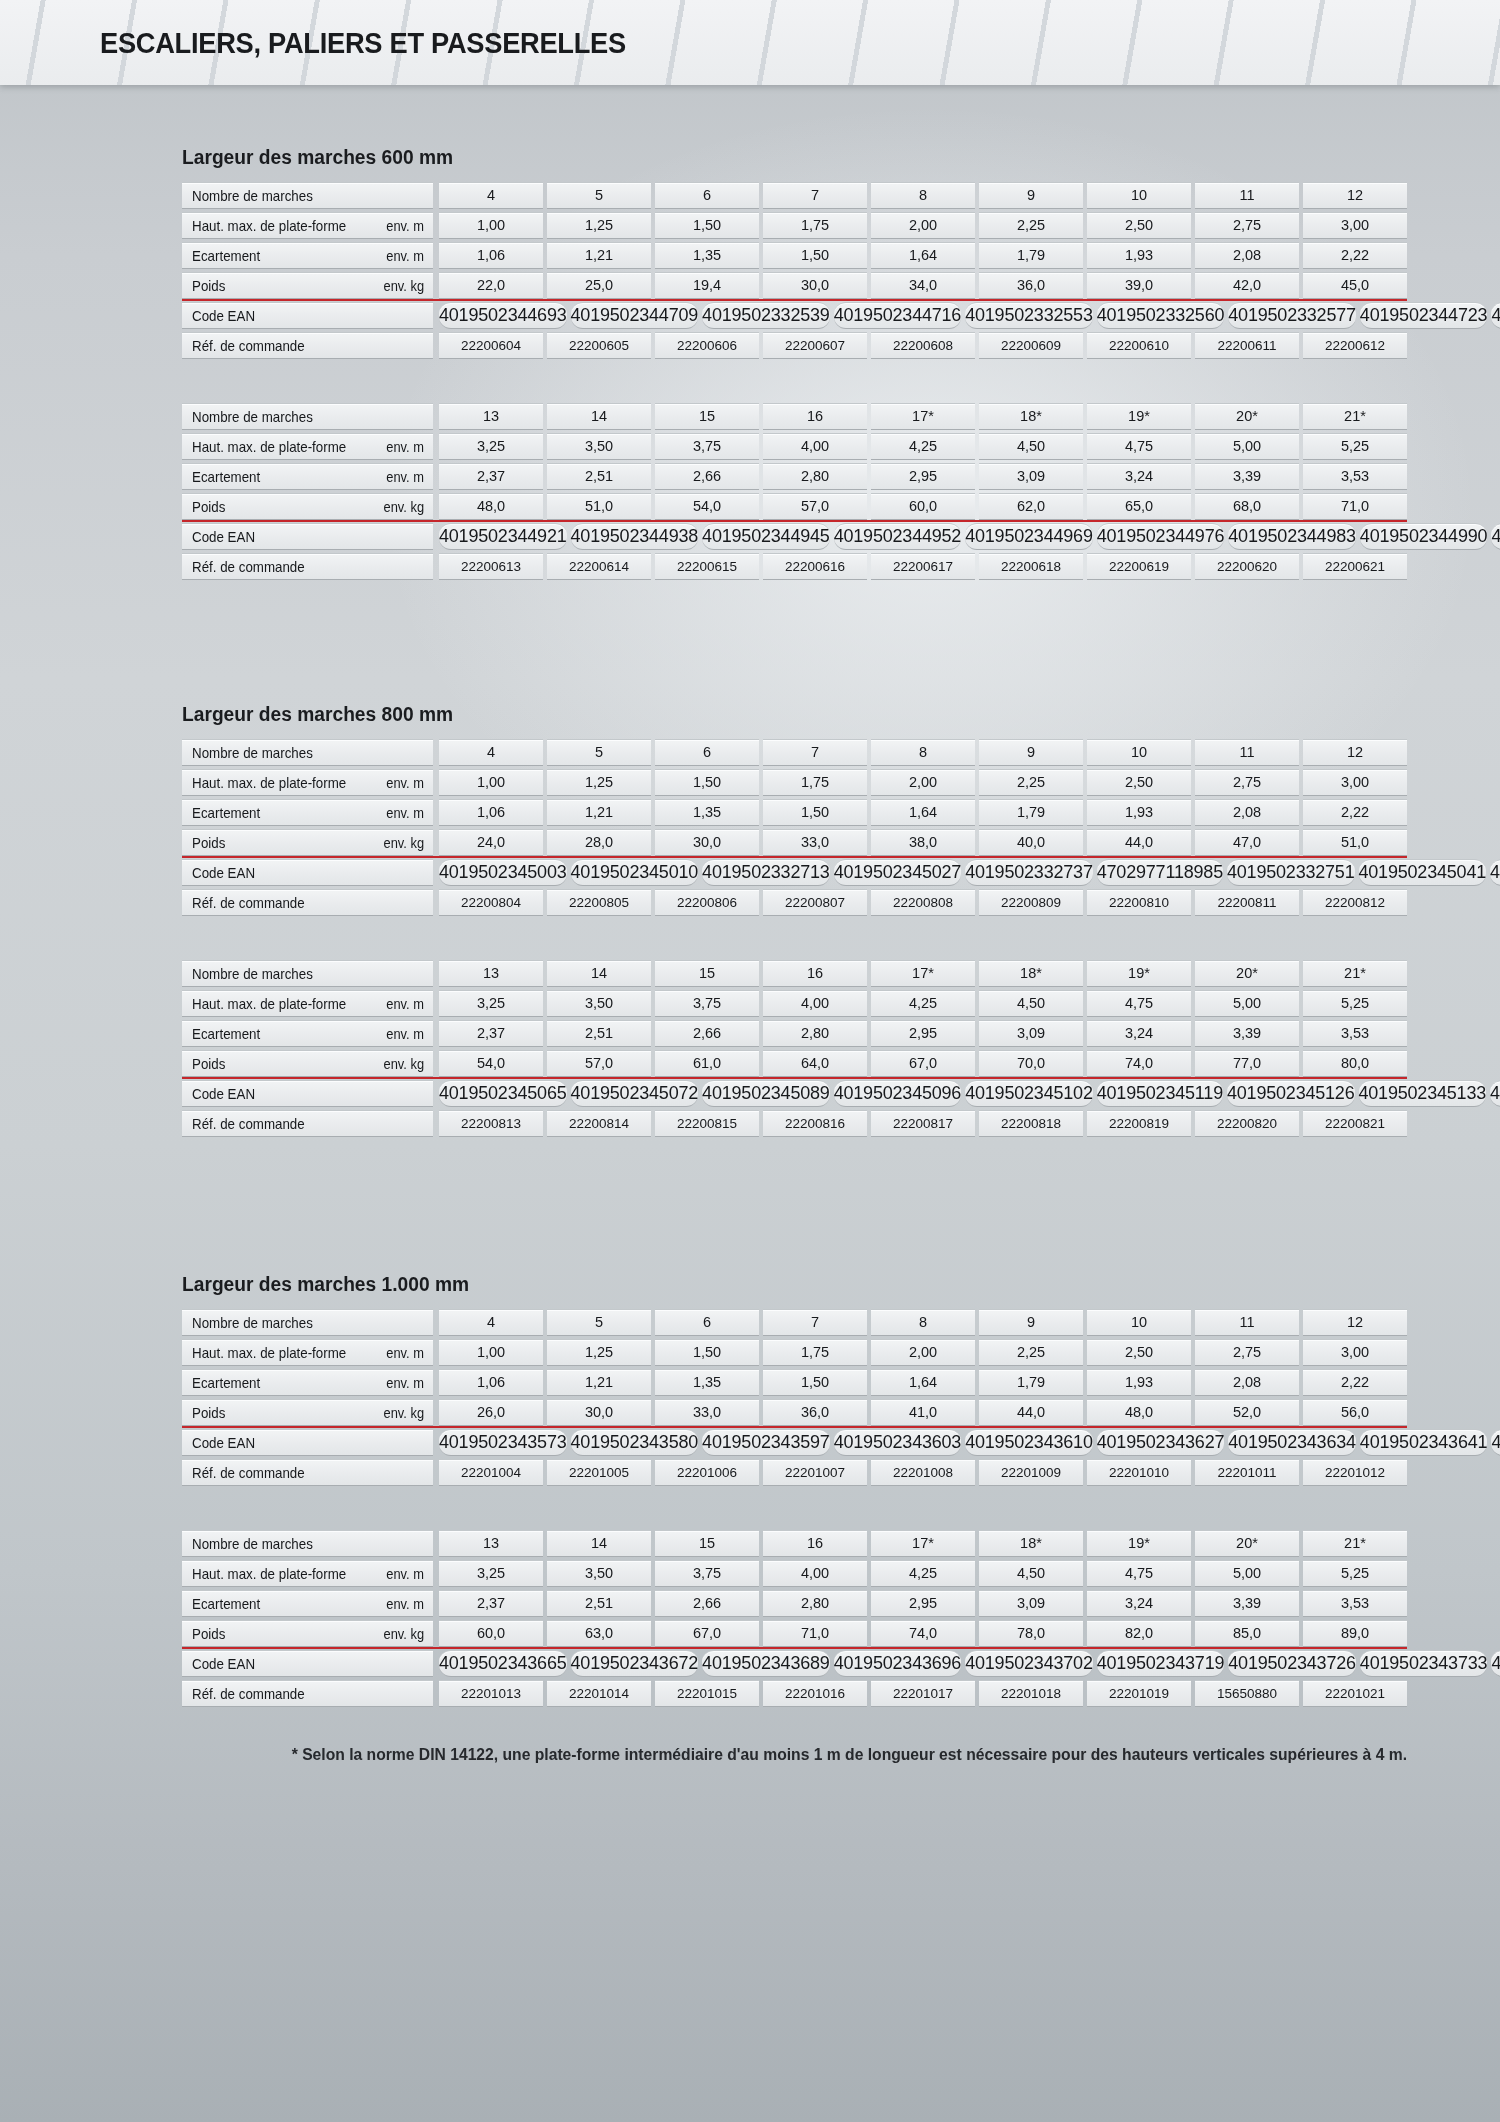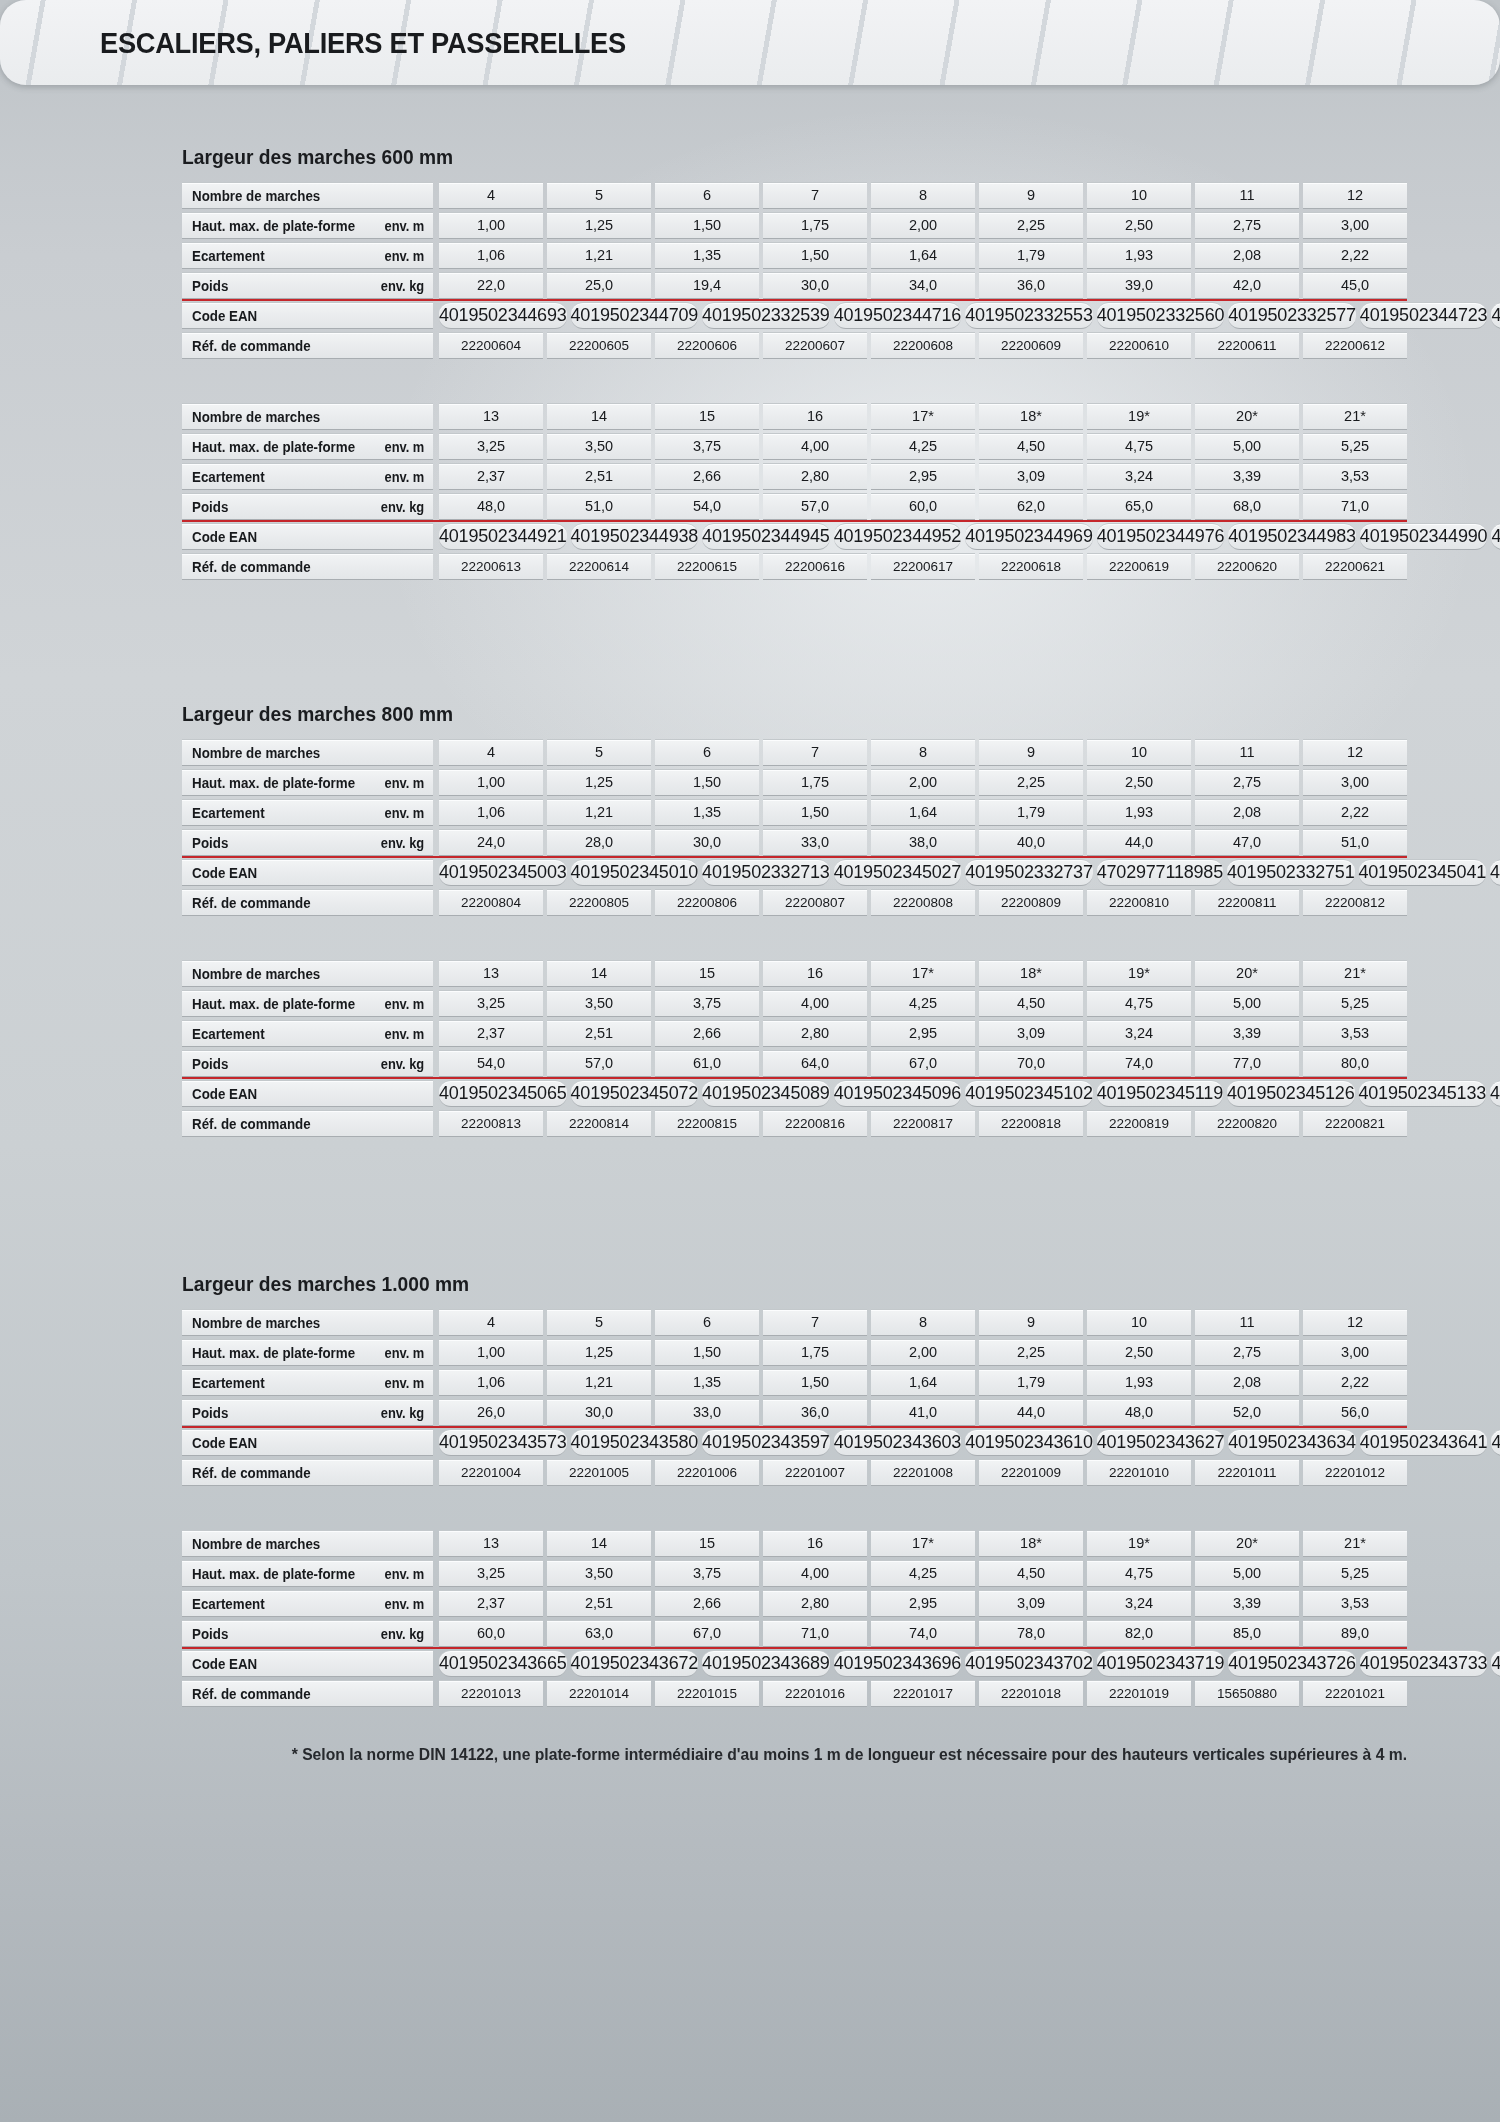--- a/index.html
+++ b/index.html
@@ -11,41 +11,40 @@
   .page::before{
     content:'';position:absolute;inset:0;z-index:0;
     background:radial-gradient(ellipse 760px 560px at 62% 24%,rgba(238,241,243,.85),rgba(238,241,243,0) 72%);
   }
   .topband{
     position:absolute;top:0;left:0;right:0;height:85px;z-index:2;
     background:
       repeating-linear-gradient(100deg,rgba(212,216,220,0) 0 40px,rgba(206,211,216,.85) 40px 45px,rgba(212,216,220,0) 45px 90px),
       linear-gradient(180deg,#f2f3f5,#eaecee);
     box-shadow:0 2px 6px rgba(55,60,66,.28);
-    border-radius:26px;
   }
   .topband h1{
     position:absolute;left:100px;top:50%;margin:0;transform:translateY(-50%) scaleX(.94);transform-origin:left center;
     font-size:29px;font-weight:bold;letter-spacing:-.3px;color:#191b1e;white-space:nowrap;
   }
   .sec-title{
     position:absolute;left:182px;z-index:1;font-size:20px;font-weight:bold;color:#1a1c1f;
     transform:scaleX(.96);transform-origin:left center;white-space:nowrap;
   }
   .table{position:absolute;left:182px;width:1225px;z-index:1;}
   .row{display:flex;gap:4px;height:27px;margin-bottom:3px;position:relative;}
   .cell{
     box-sizing:border-box;
     background:linear-gradient(180deg,#f2f4f5 0%,#eaecee 50%,#e3e6e8 100%);
     border-top:1px solid #c3c8cb;border-bottom:1px solid #a8adb1;
     box-shadow:inset 0 1px 0 #fcfdfe;
   }
   .cell.label{
     flex:0 0 251px;margin-right:2px;display:flex;justify-content:space-between;align-items:center;
-    padding:0 9px 0 10px;font-weight:bold;white-space:nowrap;
+    padding:0 9px 0 10px;font-weight:normal;white-space:nowrap;
   }
   .cell.label .lab{display:inline-block;font-size:14.5px;transform:scaleX(.92);transform-origin:left center;}
   .cell.label .unit{display:inline-block;font-size:14px;transform:scaleX(.92);transform-origin:right center;}
   .cell.val{flex:1;text-align:center;line-height:25px;font-size:14.5px;}
   .row.ean .cell.val{font-size:18px;letter-spacing:-.2px;border-radius:12px;}
   .row.ref .cell.val{font-size:13.5px;}
   .row.ean::before{
     content:'';position:absolute;left:0;right:0;top:-3px;height:2px;
     background:var(--accent-red,#c5262b);z-index:3;
   }

